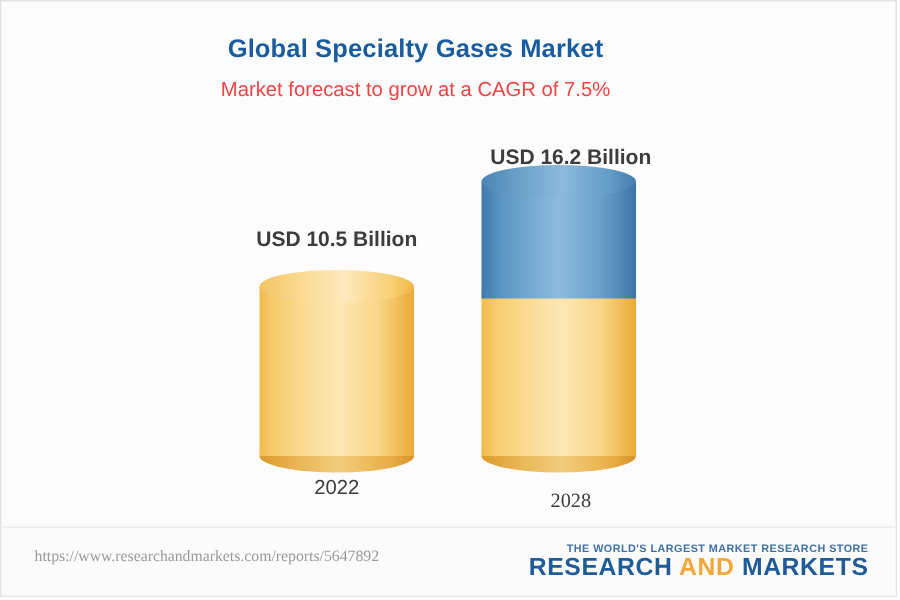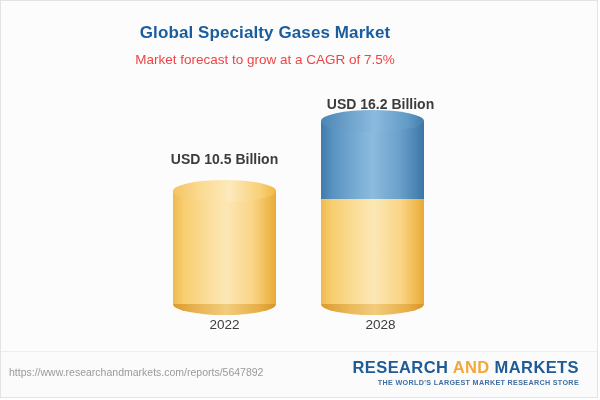--- a/index.html
+++ b/index.html
@@ -23,20 +23,21 @@
     box-sizing: border-box;
     overflow: hidden;
   }
 
   
   #header {
     position: absolute;
     top: 0; left: 0;
     width: 528px;
     text-align: center;
+    padding-left: 12px;
   }
   #chart-title {
     margin: 0;
     padding-top: 22px;
     font-size: 17px;
     font-weight: bold;
     color: #1a5d9e;
     letter-spacing: 0.1px;
   }
   #chart-subtitle {
@@ -159,24 +160,25 @@
     position: absolute;
     left: 0;
     bottom: 0;
     width: 598px;
     height: 45px;
     border-top: 1px solid #ededed;
     background: #fbfbfb;
   }
   #source-url {
     position: absolute;
-    left: 8px;
+    left: 22px;
     top: 14px;
     font-size: 10.5px;
     color: #9a9a9a;
+    font-family: Liberation Serif, serif;
   }
   #logo {
     position: absolute;
     right: 20px;
     top: 7px;
     text-align: right;
   }
   #logo-wordmark {
     font-size: 16.5px;
     font-weight: bold;
@@ -227,27 +229,27 @@
       <div class="cyl fill-yellow" style="top:195px; height:108px; width:103px;">
         <div class="cyl-foot" style="bottom:-11px; height:22px;"></div>
         <div class="cyl-body"></div>
       </div>
 
       <div class="cyl fill-blue" style="top:120px; height:78px; width:103px;">
         <div class="cyl-body"></div>
         <div class="cyl-top" style="top:-11px; height:22px;"></div>
       </div>
 
-      <div class="axis-label" style="top:316px;">2028</div>
+      <div class="axis-label" style="top:325px;font-family:Liberation Serif, serif;">2028</div>
     </div>
 
   </div>
 
   <div id="footer">
     <div id="source-url">https://www.researchandmarkets.com/reports/5647892</div>
 
     <div id="logo">
+      <div id="logo-tagline">THE WORLD'S LARGEST MARKET RESEARCH STORE</div>
       <div id="logo-wordmark"><span>RESEARCH </span><span id="logo-and">AND</span><span> MARKETS</span></div>
-      <div id="logo-tagline">THE WORLD'S LARGEST MARKET RESEARCH STORE</div>
     </div>
   </div>
 
 </div>
 
 </body></html>

